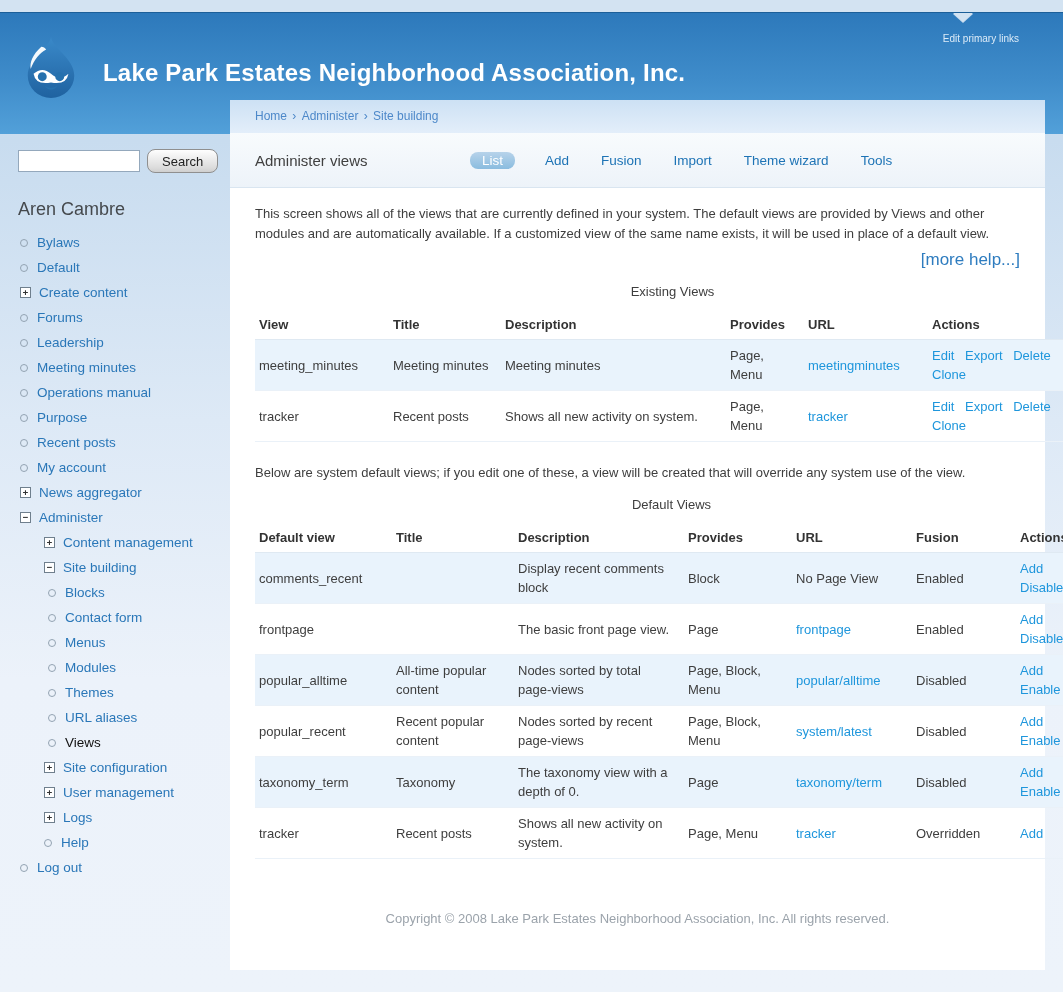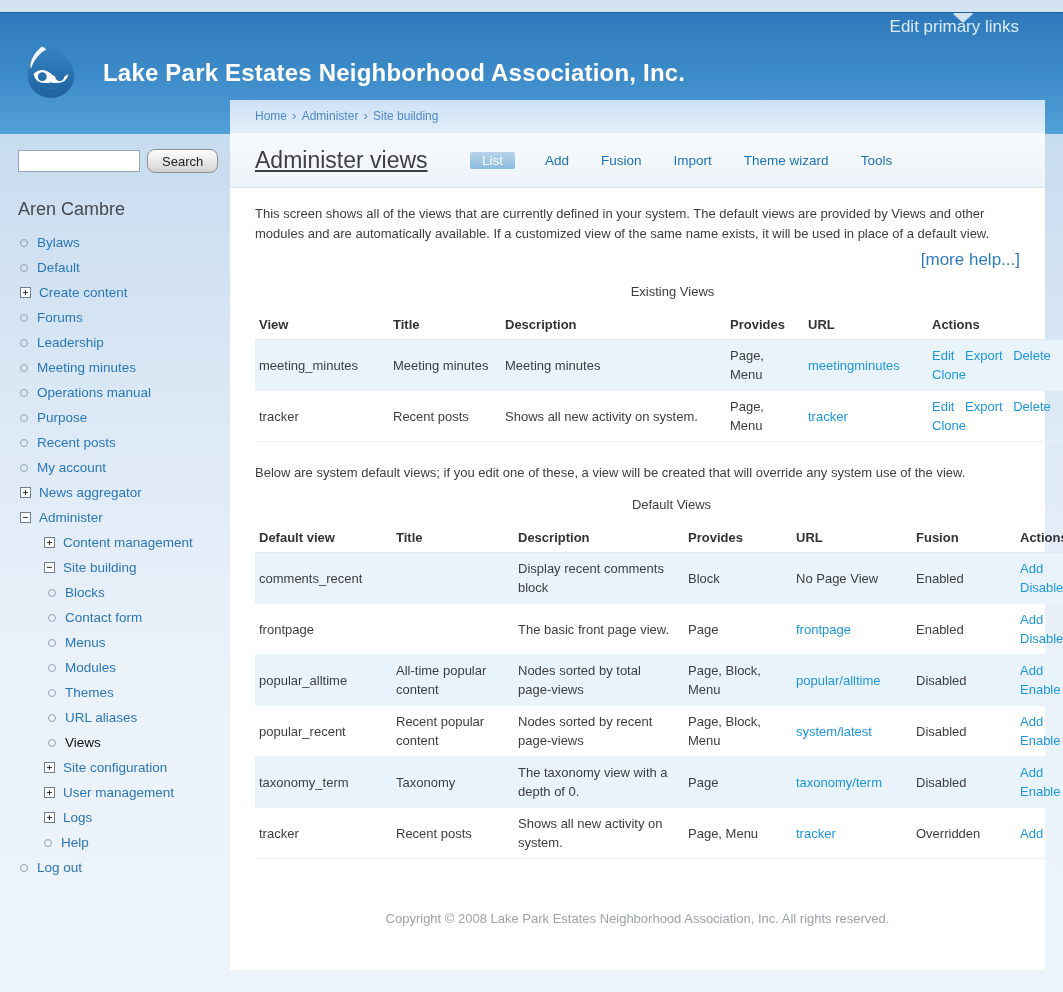--- a/index.html
+++ b/index.html
@@ -10,21 +10,21 @@
   }
   a{text-decoration:none;}
   
   .top-strip{position:absolute;top:0;left:0;width:100%;height:12px;background:#d3e3f2;z-index:3;}
   .header-band{position:absolute;top:12px;left:0;width:100%;height:121px;
     background:linear-gradient(180deg,#2d79bb 0%,#3f8cca 55%,#52a0d9 100%);
     border-top:1px solid #1c5f99;z-index:1;}
   .tri{position:absolute;top:13px;left:953px;width:0;height:0;z-index:4;
     border-left:10px solid transparent;border-right:10px solid transparent;border-top:9px solid #d3e3f2;
     filter:drop-shadow(0 1px 0 rgba(255,255,255,.7));}
-  .edit-primary{position:absolute;top:4px;right:44px;color:#dcebf8;font-size:17px;z-index:2;}
+  .edit-primary{position:absolute;top:20px;right:44px;color:#dcebf8;font-size:10px;z-index:2;}
   .site-title{position:absolute;left:103px;top:46px;color:#fff;font-size:24px;font-weight:bold;letter-spacing:.2px;}
   .logo{position:absolute;left:20px;top:22px;width:62px;height:64px;}
   
   .sidebar{position:absolute;left:0;top:133px;width:230px;z-index:2;}
   .search-row{margin:16px 0 0 18px;display:flex;align-items:center;gap:7px;}
   .search-input{width:112px;height:20px;border:1px solid #94a8bc;background:#fff;font-size:13px;padding:0 4px;}
   .search-btn{height:24px;padding:0 14px;font-size:13px;color:#222;border:1px solid #8f8f8f;border-radius:8px;
     background:linear-gradient(180deg,#fefefe,#dcdcdc 80%,#cfcfcf);cursor:pointer;font-family:"Liberation Sans",sans-serif;}
   .user-name{margin:26px 0 10px 18px;font-size:18px;color:#45494d;}
   ul.menu{list-style:none;margin:0;padding:0;}
@@ -38,24 +38,24 @@
   .mlabel{color:#2a77b8;}
   .mlabel.active{color:#111;}
   
   .card{position:absolute;left:230px;top:100px;width:815px;height:870px;background:#fff;z-index:2;}
   .breadcrumb-bar{height:33px;line-height:33px;padding-left:25px;font-size:12px;
     background:linear-gradient(180deg,#cde1f4,#e3eefa);color:#6b8bb0;}
   .crumb{color:#4d88c9;}
   .crumb-sep{color:#4d88c9;margin:0 2px;}
   .title-bar{height:54px;background:linear-gradient(180deg,#f8fbfd,#edf3f9);border-bottom:1px solid #d9e5f0;
     display:flex;align-items:center;}
-  .page-title{font-size:23px;color:#404040;margin-left:25px;width:185px;flex:none;text-decoration:underline;}
+  .page-title{font-size:15px;color:#404040;margin-left:25px;width:185px;flex:none;}
   .tabs{display:flex;align-items:center;gap:28px;margin-left:30px;}
   .tab{color:#1d73b5;font-size:13.5px;padding:5px 2px;}
-  .tab.active{color:#fff;background:linear-gradient(180deg,#b7d3ea,#8abcdf);padding:1px 12px;border-radius:2px;}
+  .tab.active{color:#fff;background:linear-gradient(180deg,#b7d3ea,#8abcdf);padding:1px 12px;border-radius:8px;}
   .content{padding:16px 25px 0 25px;font-size:13px;color:#3e3e3e;}
   .intro{margin:0;line-height:20px;}
   .more-help{text-align:right;font-size:17px;margin-top:6px;}
   .more-help a{color:#2e7cbf;}
   table{width:100%;border-collapse:collapse;table-layout:fixed;margin-top:6px;}
   caption{caption-side:top;text-align:center;font-size:13px;color:#3e3e3e;padding:8px 0 12px 0;}
   th{text-align:left;font-weight:bold;color:#333;font-size:13px;padding:6px 8px 7px 4px;border-bottom:1px solid #dfe9f2;}
   td{font-size:13px;color:#3e3e3e;padding:6px 8px 6px 4px;line-height:19px;border-bottom:1px solid #eaf1f8;vertical-align:middle;}
   tr.odd td{background:#e9f3fc;}
   .tlink{color:#1e96dc;}

